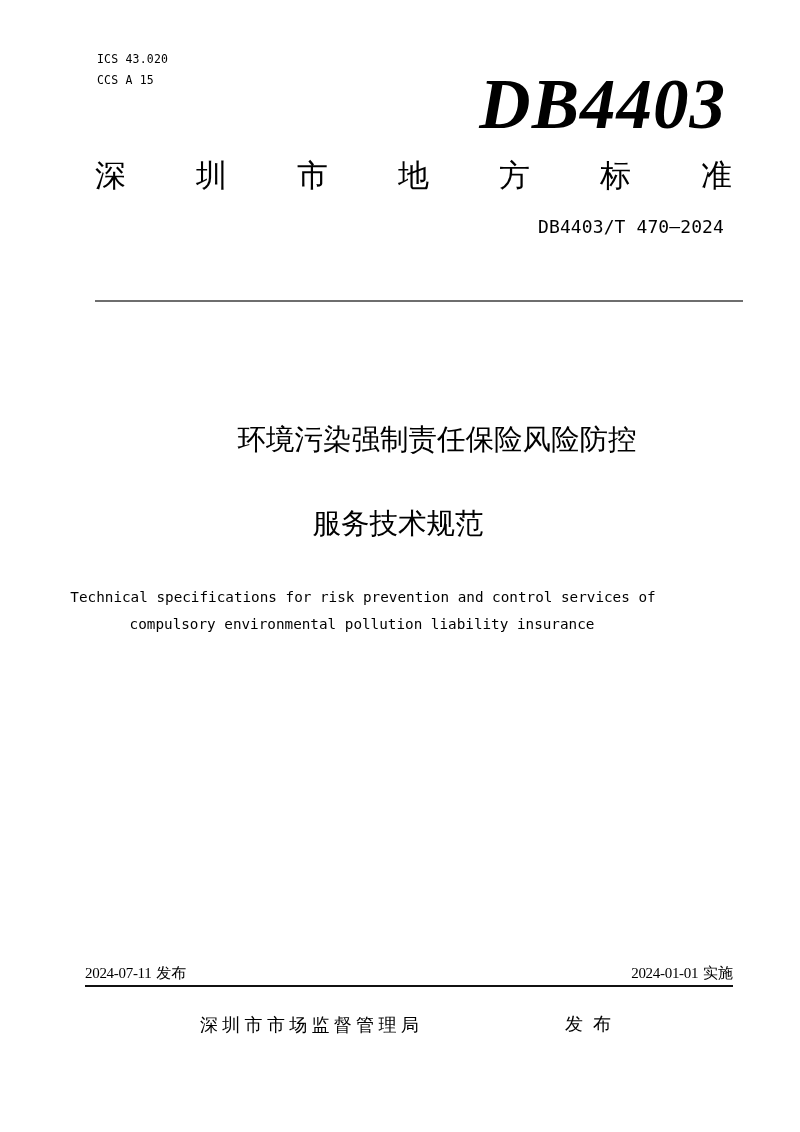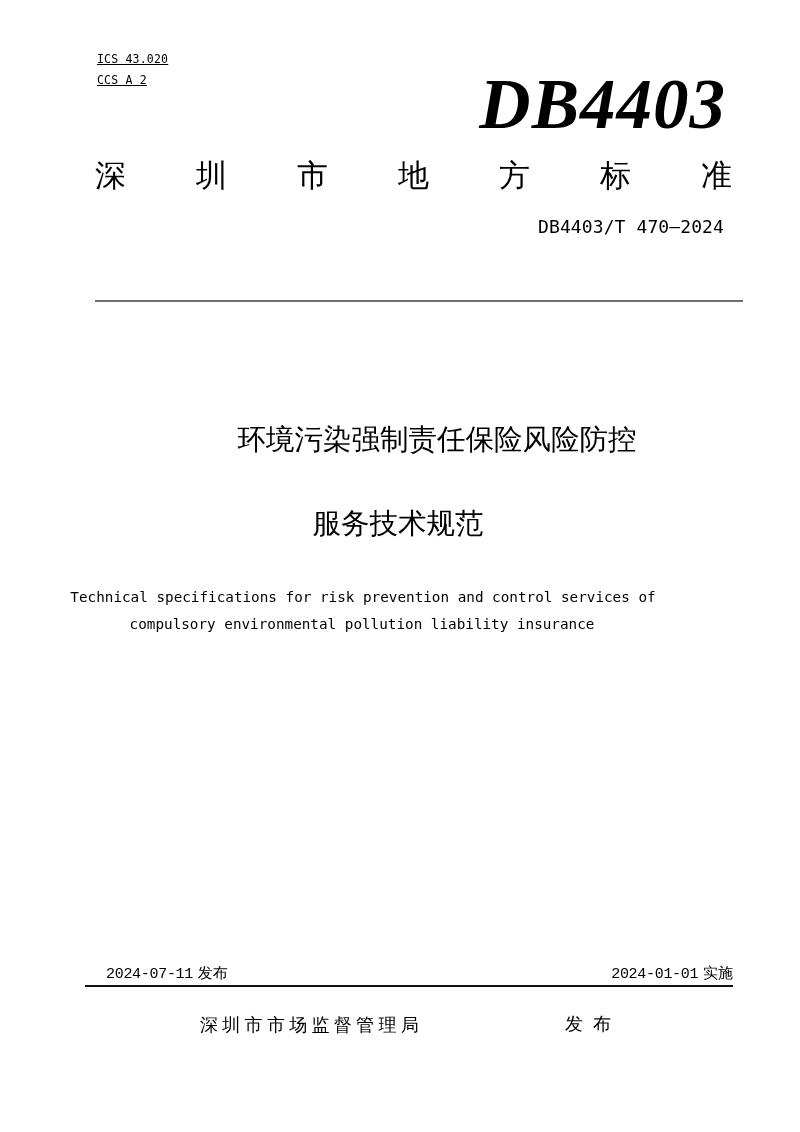--- a/index.html
+++ b/index.html
@@ -18,21 +18,21 @@
     .abs { position: absolute; }
 
     .codes {
       left: 97px;
       top: 49px;
       font-family: "DejaVu Sans Mono", "Liberation Mono", monospace;
       font-size: 11.5px;
       line-height: 21px;
       letter-spacing: 0.2px;
     }
-    .codes div { white-space: pre; text-decoration: underline; }
+    .codes div { white-space: pre; }
 
     .big-code {
       left: 436px;
       top: 66px;
       width: 290px;
       text-align: right;
       font-family: "Liberation Serif", "DejaVu Serif", serif;
       font-weight: bold;
       font-size: 71px;
       line-height: 76px;
@@ -102,21 +102,21 @@
     }
     .date-right {
       left: 500px;
       top: 962px;
       width: 233px;
       text-align: right;
       font-family: "DejaVu Sans", sans-serif;
       font-size: 15px;
       line-height: 22px;
     }
-    .date-num { font-family: Liberation Mono, monospace; letter-spacing: -0.3px; margin-left: 21px; }
+    .date-num { font-family: Liberation Serif, serif; letter-spacing: -0.3px; }
 
     .bottom-rule {
       left: 85px;
       top: 985px;
       width: 648px;
       height: 2px;
       background: #111111;
     }
 
     .issuer {
@@ -134,21 +134,21 @@
       font-size: 18px;
       line-height: 26px;
       letter-spacing: 10px;
     }
   </style>
 </head>
 <body>
 
 <div class="abs codes">
   <div>ICS 43.020</div>
-  <div>CCS A 2</div>
+  <div>CCS A 15</div>
 </div>
 
 <div class="abs big-code">DB4403</div>
 
 <div class="abs std-type">
   <span>深</span>
   <span>圳</span>
   <span>市</span>
   <span>地</span>
   <span>方</span>

